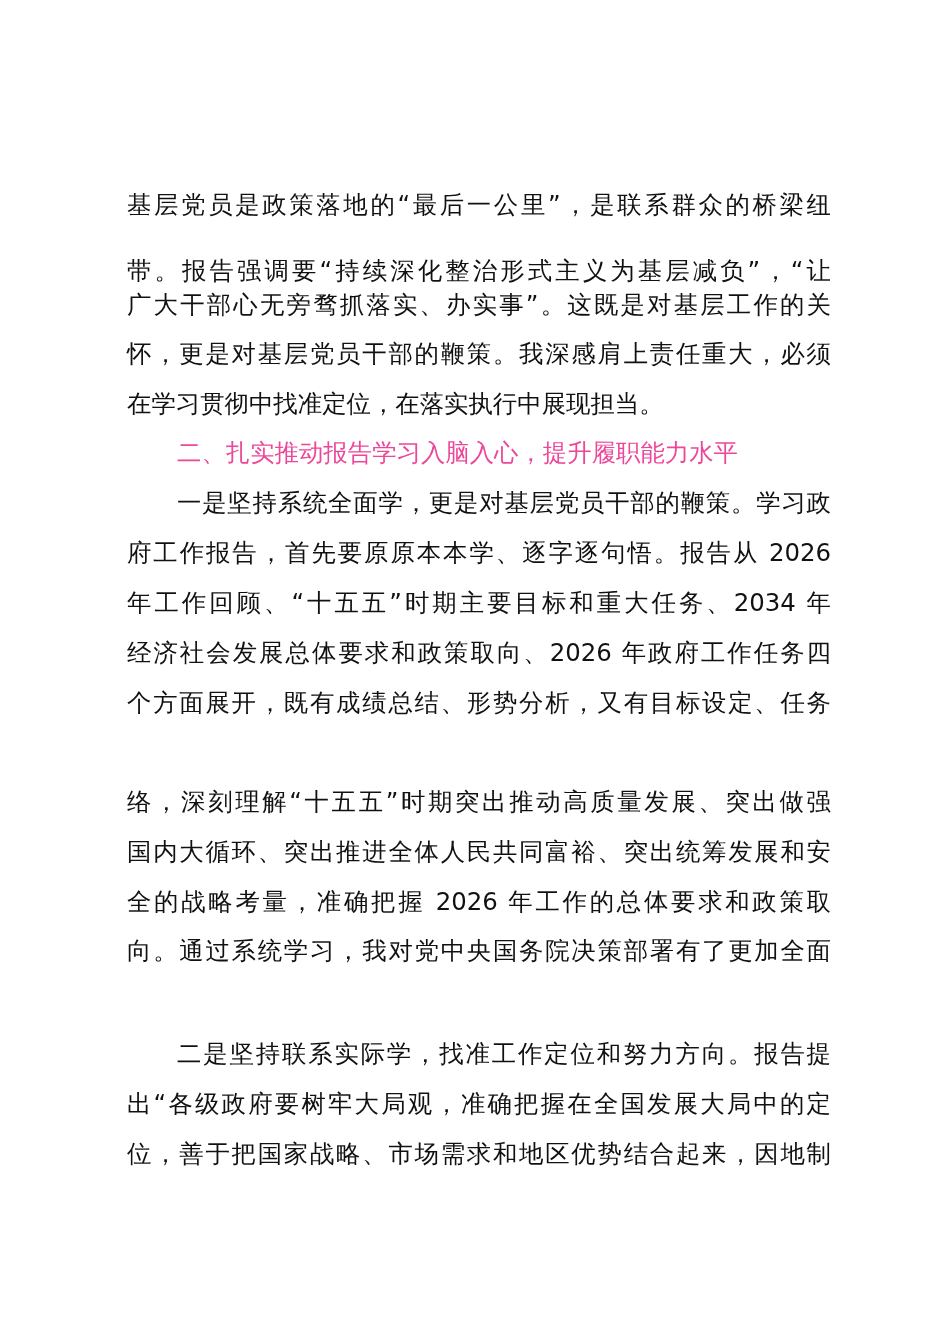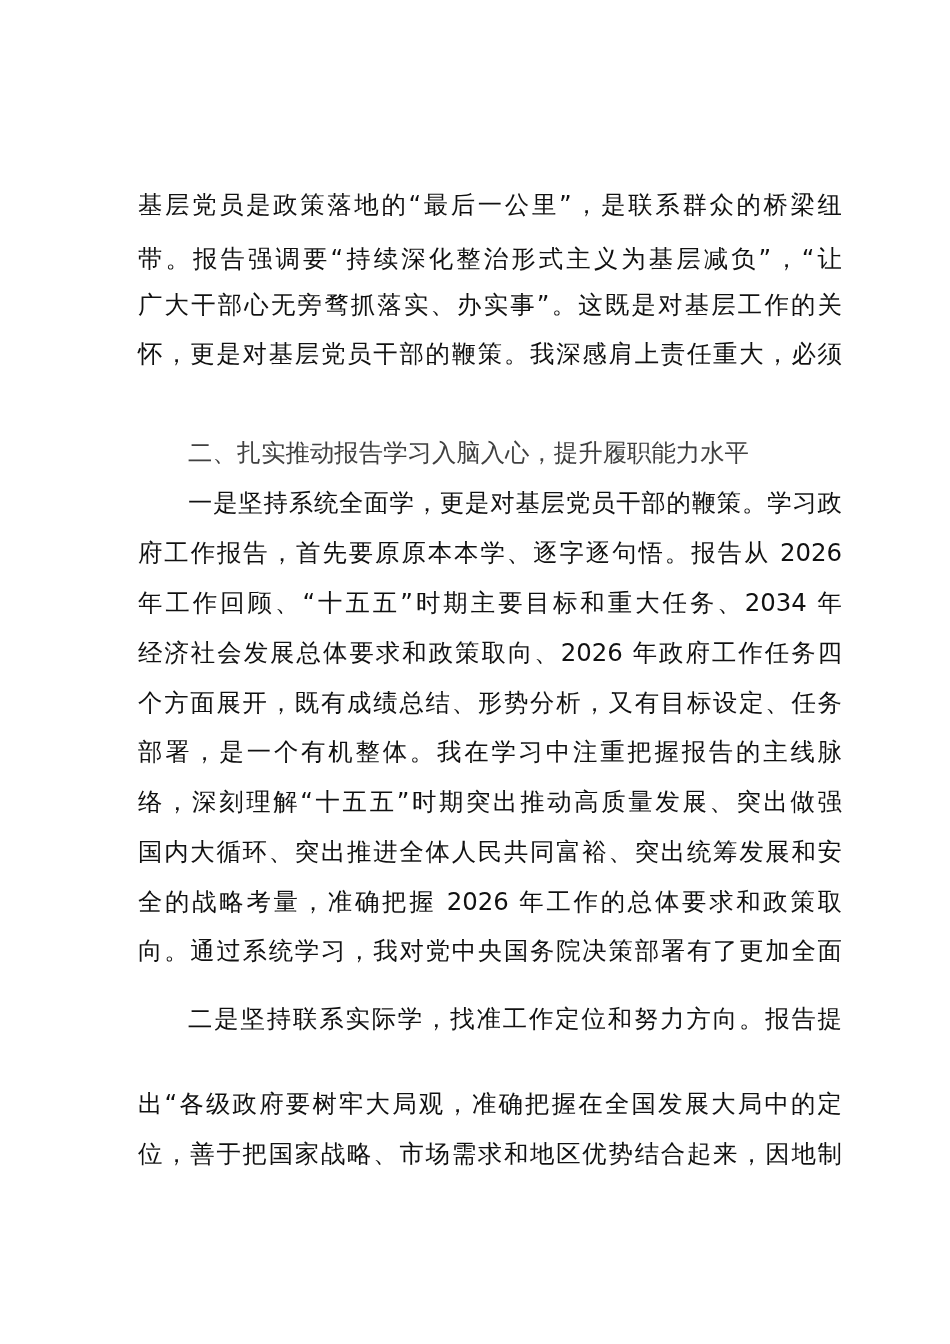--- a/index.html
+++ b/index.html
@@ -26,54 +26,53 @@
       position: absolute;
       left: 127px;
       width: 704px;
       height: 30px;
       font-size: 24.4px;
       line-height: 30px;
       white-space: nowrap;
       text-align: justify;
       text-align-last: justify;
       letter-spacing: 0;
-      margin-left: 11px;
     }
     .line.indent {
       left: 177px;
       width: 654px;
     }
     .line.last {
       text-align-last: left;
     }
     .line.heading {
       text-align-last: left;
-      color: #404040;
+      color: #ec4899;
     }
   </style>
 </head>
 <body>
 
 <div class="page">
 
   <div class="line" style="top:190px">基层党员是政策落地的“最后一公里”，是联系群众的桥梁纽</div>
-  <div class="line" style="top:244px">带。报告强调要“持续深化整治形式主义为基层减负”，“让</div>
+  <div class="line" style="top:256px">带。报告强调要“持续深化整治形式主义为基层减负”，“让</div>
   <div class="line" style="top:290px">广大干部心无旁骛抓落实、办实事”。这既是对基层工作的关</div>
   <div class="line" style="top:339px">怀，更是对基层党员干部的鞭策。我深感肩上责任重大，必须</div>
+  <div class="line last" style="top:389px">在学习贯彻中找准定位，在落实执行中展现担当。</div>
 
   <div class="line indent heading" style="top:438px">二、扎实推动报告学习入脑入心，提升履职能力水平</div>
 
   <div class="line indent" style="top:488px">一是坚持系统全面学，更是对基层党员干部的鞭策。学习政</div>
   <div class="line" style="top:538px">府工作报告，首先要原原本本学、逐字逐句悟。报告从 2026</div>
   <div class="line" style="top:588px">年工作回顾、“十五五”时期主要目标和重大任务、2034 年</div>
   <div class="line" style="top:638px">经济社会发展总体要求和政策取向、2026 年政府工作任务四</div>
   <div class="line" style="top:688px">个方面展开，既有成绩总结、形势分析，又有目标设定、任务</div>
-  <div class="line" style="top:737px">部署，是一个有机整体。我在学习中注重把握报告的主线脉</div>
   <div class="line" style="top:787px">络，深刻理解“十五五”时期突出推动高质量发展、突出做强</div>
   <div class="line" style="top:837px">国内大循环、突出推进全体人民共同富裕、突出统筹发展和安</div>
   <div class="line" style="top:887px">全的战略考量，准确把握 2026 年工作的总体要求和政策取</div>
   <div class="line" style="top:936px">向。通过系统学习，我对党中央国务院决策部署有了更加全面</div>
 
-  <div class="line indent" style="top:1004px">二是坚持联系实际学，找准工作定位和努力方向。报告提</div>
+  <div class="line indent" style="top:1039px">二是坚持联系实际学，找准工作定位和努力方向。报告提</div>
   <div class="line" style="top:1089px">出“各级政府要树牢大局观，准确把握在全国发展大局中的定</div>
   <div class="line" style="top:1139px">位，善于把国家战略、市场需求和地区优势结合起来，因地制</div>
 
 </div>
 
 </body></html>

